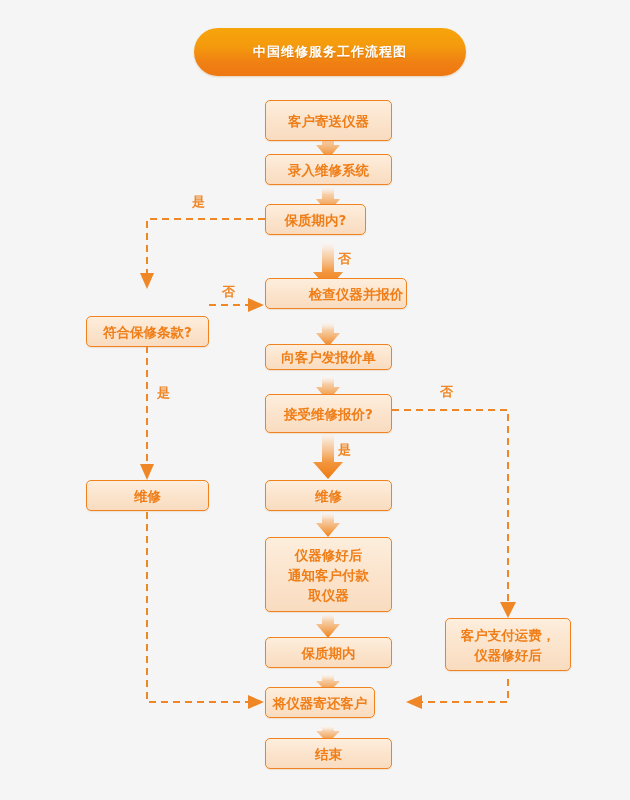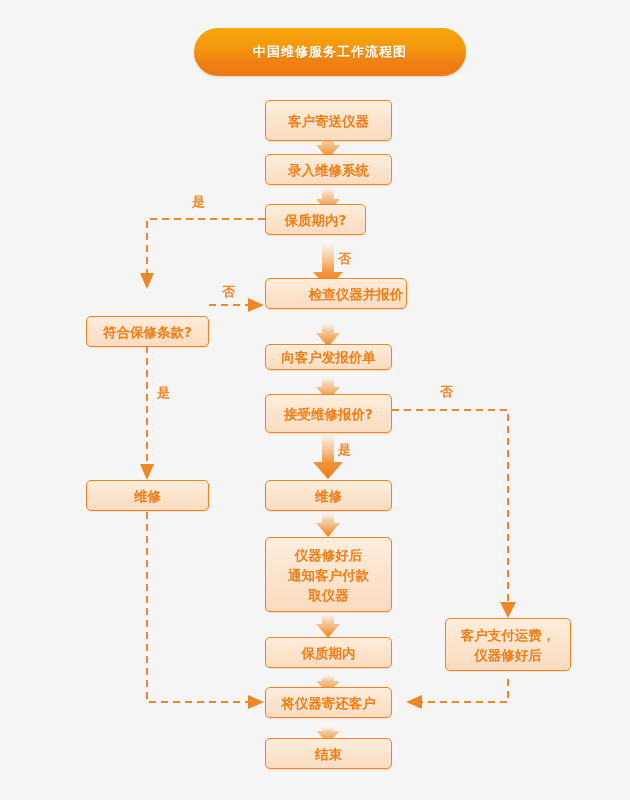--- a/index.html
+++ b/index.html
@@ -223,21 +223,21 @@
 
   <div class="node" style="left:265px; top:637px; width:127px; height:31px;">
     <span class="line">保质期内</span>
   </div>
 
   <div class="node" style="left:445px; top:618px; width:126px; height:53px;">
     <span class="line">客户支付运费，</span>
     <span class="line">仪器修好后</span>
   </div>
 
-  <div class="node" style="left:265px; top:687px; width:127px; height:31px;">
+  <div class="node" style="left:265px; top:687px; width:110px; height:31px;">
     <span class="line">将仪器寄还客户</span>
   </div>
 
   <div class="node" style="left:265px; top:738px; width:127px; height:31px;">
     <span class="line">结束</span>
   </div>
 
   <div class="branch-label" style="left:192px; top:195px;">是</div>
 
   <div class="branch-label" style="left:338px; top:252px;">否</div>

